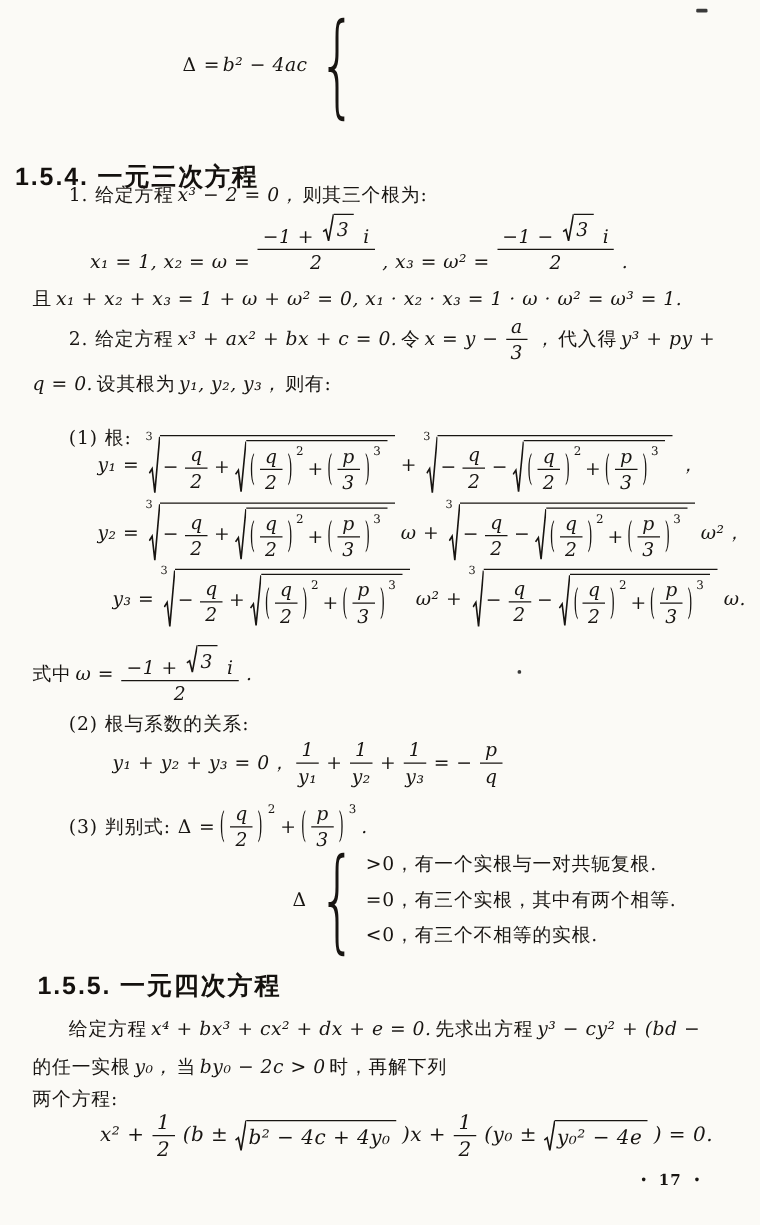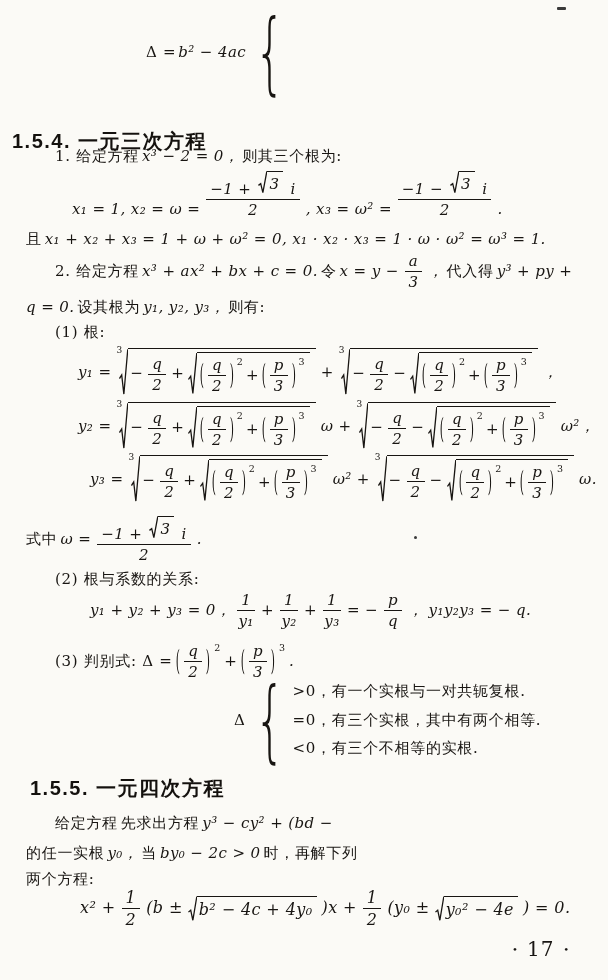--- a/index.html
+++ b/index.html
@@ -58,21 +58,21 @@
     font-family: "DejaVu Sans", sans-serif;
     font-size: 88px; font-weight: 200; line-height: 0.92;
     transform: scale(0.55, 1.02);
     margin: 0 -5px 0 -6px;
   }
   .cases { display: flex; flex-direction: column; row-gap: 9px; }
   .caserow { font-size: 15px; line-height: 1.3; letter-spacing: 0.6px; }
 
   .footer { position: absolute; display: flex; align-items: center; column-gap: 9px; }
   .pdot { font-size: 10px; }
-  .pnum { font-size: 20px; font-weight: 400; letter-spacing: 1px; }
+  .pnum { font-size: 12px; font-weight: 700; letter-spacing: 1px; }
 
   .speck { position: absolute; background: #3a3a3a; }
   .speck.s1 { left: 557px; top: 7px; width: 9px; height: 3px; border-radius: 1px; }
   .speck.s2 { left: 414px; top: 536px; width: 3px; height: 3px; border-radius: 50%; }
 </style>
 </head>
 <body>
 
 <div class="page">
 
@@ -141,21 +141,21 @@
       <span class="up">代入得 </span>
       <span class="mt">y³ + py +</span>
     </div>
   <div class="fline" style="left:26px; top:298px;">
       <span class="mt">q = 0.  </span>
       <span class="up">设其根为 </span>
       <span class="mt">y₁, y₂, y₃，</span>
       <span class="up">则有:</span>
     </div>
 
-  <div class="fline" style="left:55px; top:323px;">
+  <div class="fline" style="left:55px; top:341px;">
       <span class="up">(1) 根:</span>
     </div>
   <div class="fline" style="left:78px; top:348px;">
       <span class="mt">y₁ = </span>
       <span class="root">
         <span class="ridx">3</span>
         <svg viewBox="0 0 10 20" preserveAspectRatio="none" class="rsign">
           <path d="M0.5 12.5 L3 11 L5.4 18.8 L9.7 0.8 L10 0.8" vector-effect="non-scaling-stroke"></path>
         </svg>
         <span class="rad">
@@ -464,21 +464,20 @@
       <span class="mt"> + </span>
       <span class="frac">
         <span class="num"><span class="mt">1</span></span>
         <span class="den"><span class="mt">y₃</span></span>
       </span>
       <span class="mt"> = − </span>
       <span class="frac">
         <span class="num"><span class="mt">p</span></span>
         <span class="den"><span class="mt">q</span></span>
       </span>
-      <span class="mt">，  y₁y₂y₃ = − q.</span>
     </div>
 
   <div class="fline" style="left:55px; top:642px;">
       <span class="up">(3) 判别式:  Δ = </span>
       <span class="pargrp">
         <span class="pstretch">(</span>
         <span class="pcontent" style="display: inline-flex; align-items: center;">
           <span class="frac">
             <span class="num"><span class="mt">q</span></span>
             <span class="den"><span class="mt">2</span></span>
@@ -517,20 +516,21 @@
       <div class="caserow fline" style="position:static">
           <span class="up">&lt;0，有三个不相等的实根.</span>
         </div>
     </div>
   </div>
 
   <h2 class="heading" style="left:30px; top:775px;">1.5.5. 一元四次方程</h2>
 
   <div class="fline" style="left:55px; top:814px;">
       <span class="up">给定方程 </span>
+      <span class="mt">x⁴ + bx³ + cx² + dx + e = 0.  </span>
       <span class="up">先求出方程 </span>
       <span class="mt">y³ − cy² + (bd −</span>
     </div>
   <div class="fline" style="left:26px; top:844px;">
       <span class="up">的任一实根 </span>
       <span class="mt">y₀，</span>
       <span class="up">当 </span>
       <span class="mt">by₀ − 2c &gt; 0 </span>
       <span class="up">时，再解下列</span>
     </div>

